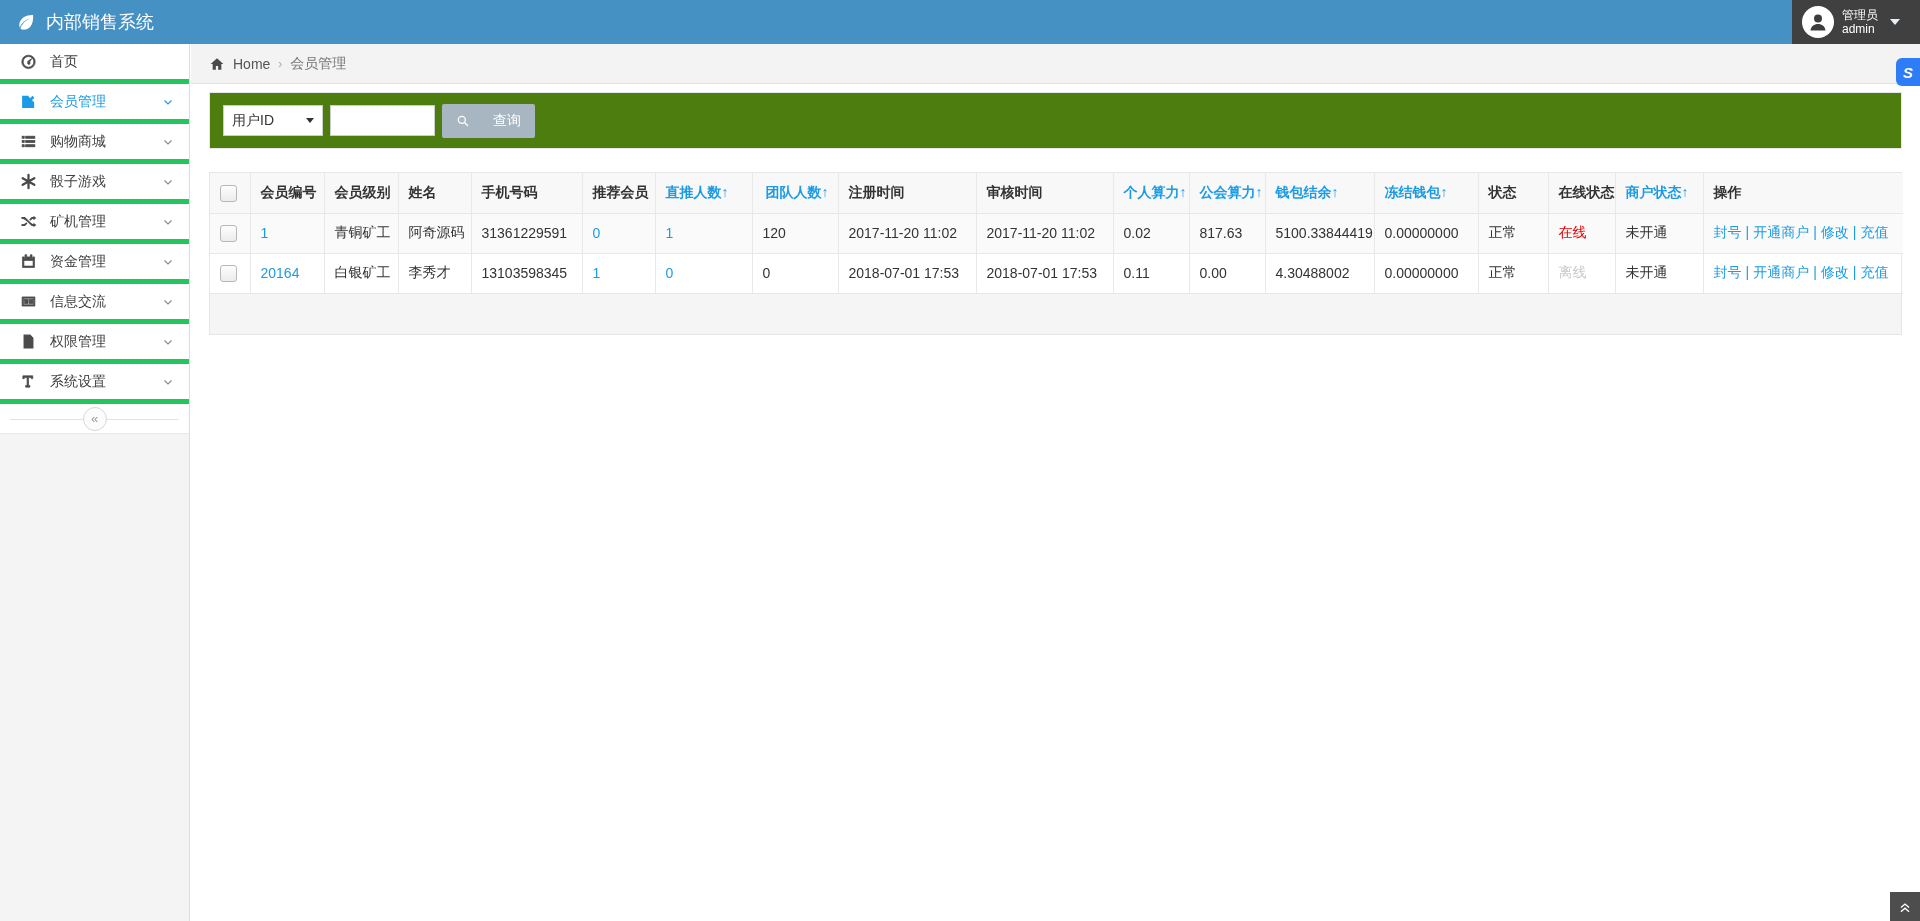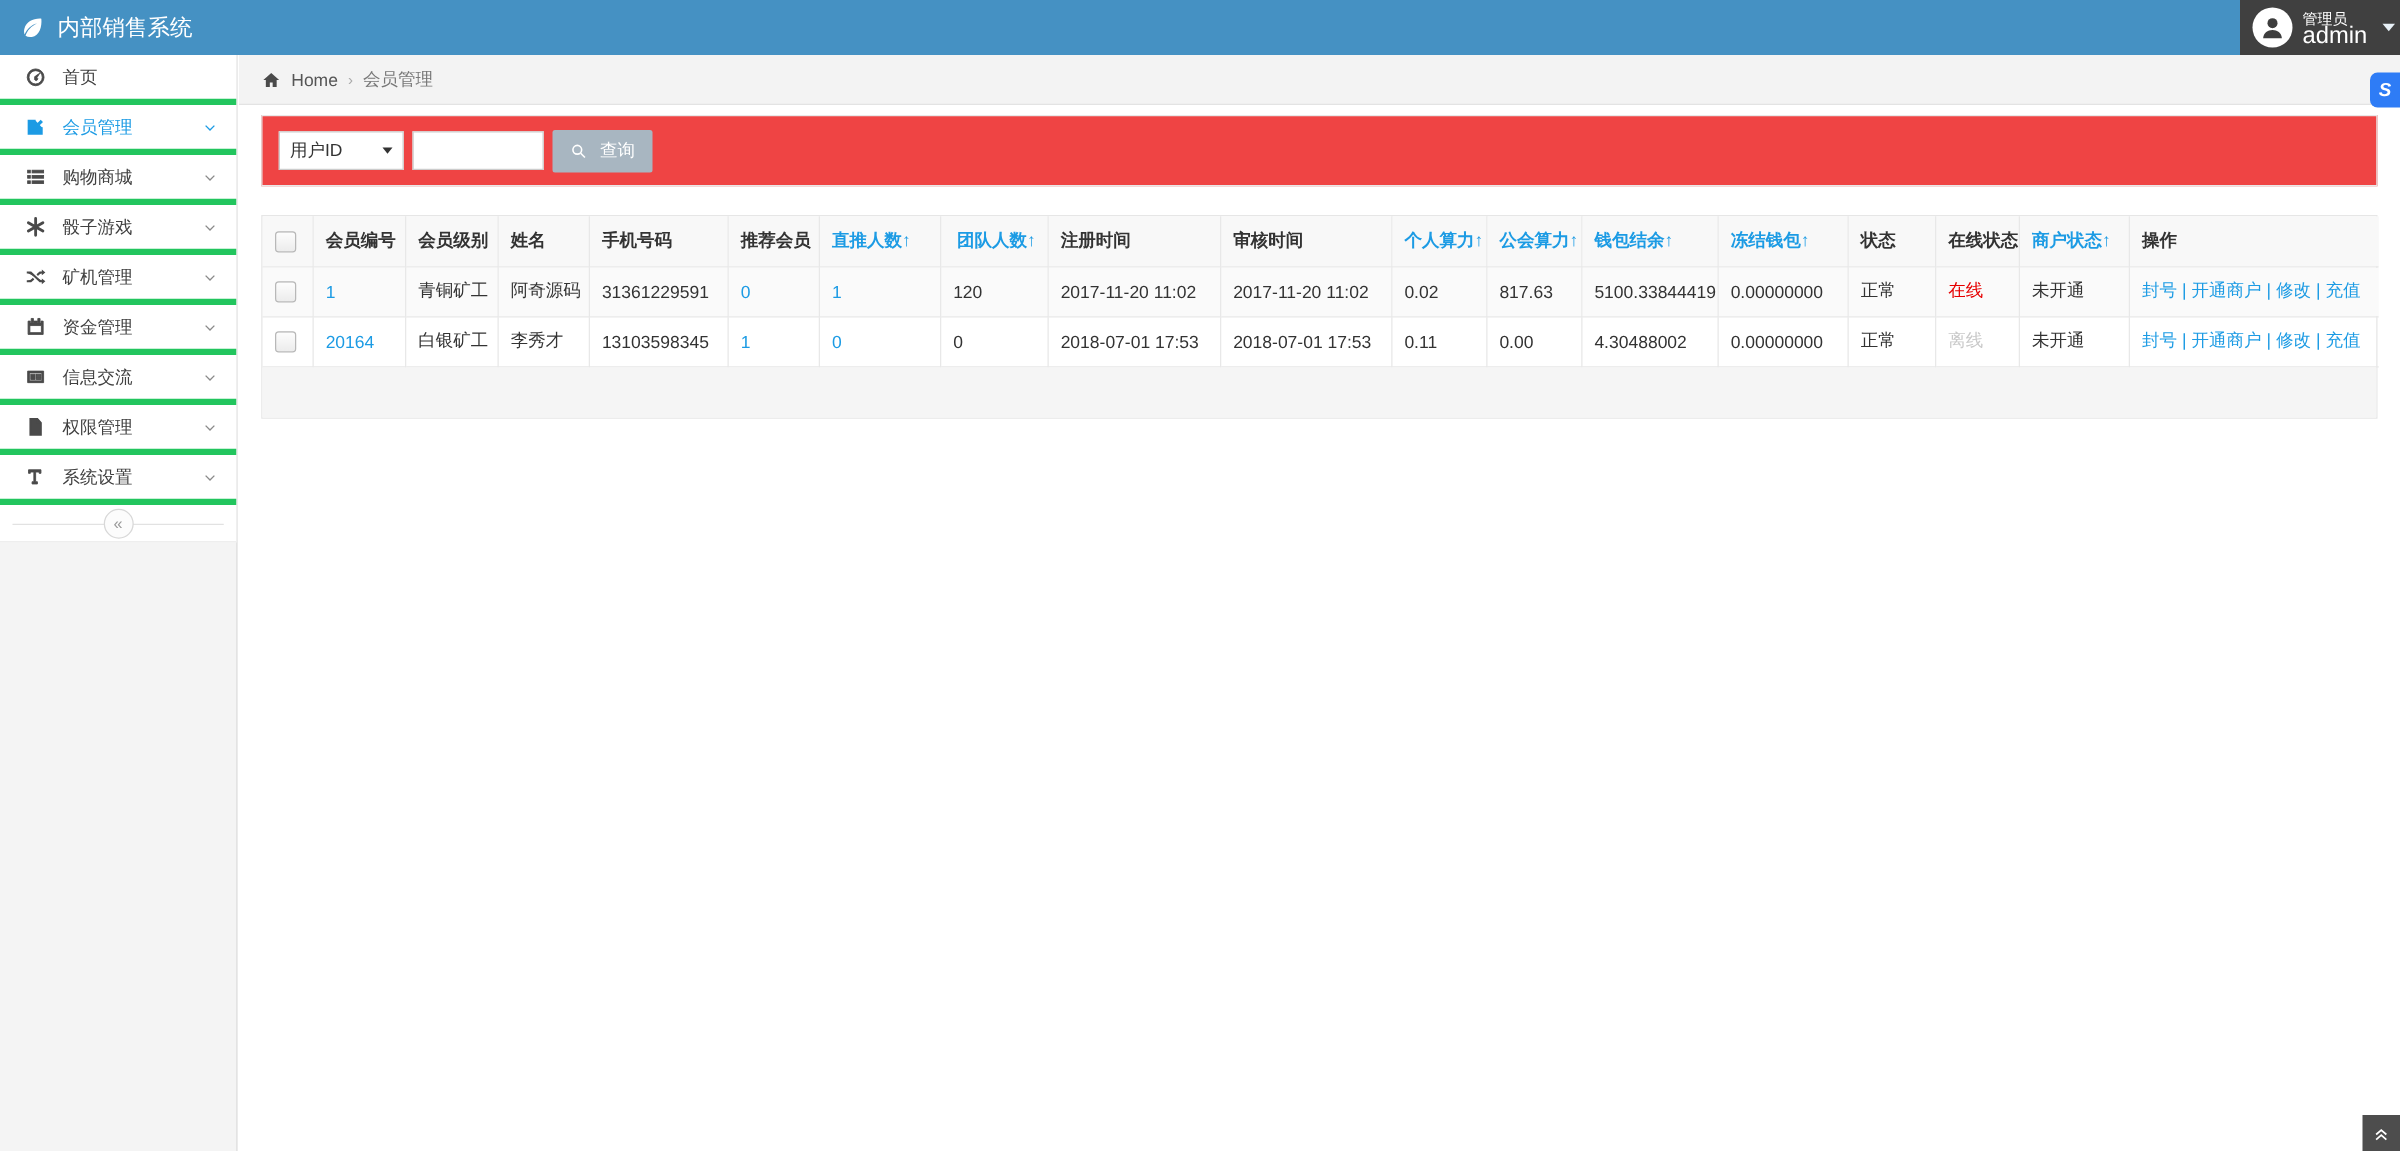--- a/index.html
+++ b/index.html
@@ -9,21 +9,21 @@
 
   
   .header { position:absolute; top:0; left:0; right:0; height:44px; background:#4591c3; display:flex; align-items:center; z-index:10; }
   .brand { display:flex; align-items:center; gap:10px; padding-left:16px; color:#fff; font-size:18px; }
   .brand svg { width:20px; height:20px; fill:#fff; }
   .user-box { margin-left:auto; height:44px; width:128px; background:#404040; display:flex; align-items:center; gap:8px; padding:0 10px; cursor:pointer; }
   .avatar { width:32px; height:32px; border-radius:50%; background:#fff; display:flex; align-items:center; justify-content:center; flex:0 0 32px; }
   .avatar svg { width:24px; height:24px; fill:#3d3d3d; }
   .user-meta { display:flex; flex-direction:column; line-height:14px; color:#fff; }
   .user-role { font-size:12px; }
-  .user-name { font-size:19px; }
+  .user-name { font-size:12px; }
   .user-caret { width:0; height:0; border-left:5px solid transparent; border-right:5px solid transparent; border-top:6px solid #e8f1f7; margin-left:4px; }
 
   
   .sidebar { position:absolute; top:44px; left:0; width:190px; bottom:0; background:#f4f4f4; border-right:1px solid #ddd; }
   .menu-wrap { background:#fff; }
   ul { list-style:none; }
   .nav-item { height:40px; display:flex; align-items:center; gap:13px; padding-left:20px; border-bottom:5px solid #22c55e; background:#fff; color:#404040; cursor:pointer; }
   .nav-item .mi { width:17px; height:17px; flex:0 0 17px; display:flex; }
   .nav-item .mi svg { width:17px; height:17px; fill:#4a4a4a; stroke:#4a4a4a; }
   .nav-item.active { color:#1c9be4; }
@@ -42,25 +42,25 @@
   
   .main { position:absolute; top:44px; left:191px; right:0; bottom:0; background:#fff; overflow:hidden; }
   .breadcrumb-bar { height:40px; background:#f3f3f3; border-bottom:1px solid #e3e3e3; display:flex; align-items:center; padding:0 18px; gap:8px; }
   .breadcrumb-bar svg { width:16px; height:16px; fill:#4a4a4a; }
   .bc-home { color:#555; cursor:pointer; }
   .bc-sep { color:#aaa; font-size:12px; }
   .bc-current { color:#777; }
 
   .content { padding:8px 18px; }
 
-  .search-panel { background:#ef4444; border:1px solid #e8e8e8; height:57px; display:flex; align-items:center; padding:0 13px; gap:7px; margin-bottom:23px; }
+  .search-panel { background:#4d7c0f; border:1px solid #e8e8e8; height:57px; display:flex; align-items:center; padding:0 13px; gap:7px; margin-bottom:23px; }
   .select-box { width:100px; height:31px; background:#fff; border:1px solid #ccc; display:flex; align-items:center; justify-content:space-between; padding:0 8px; cursor:pointer; color:#333; }
   .select-caret { width:0; height:0; border-left:4px solid transparent; border-right:4px solid transparent; border-top:5px solid #333; }
   .search-input { width:105px; height:31px; border:1px solid #ccc; background:#fff; padding:0 6px; font-size:14px; outline:none; }
-  .search-btn { height:34px; padding:0 14px; background:#a8b6c1; border:none; color:#fff; font-size:14px; display:flex; align-items:center; gap:10px; border-radius:2px; cursor:pointer; }
+  .search-btn { height:34px; padding:0 14px; background:#a8b6c1; border:none; color:#fff; font-size:14px; display:flex; align-items:center; gap:23px; border-radius:2px; cursor:pointer; }
   .search-btn svg { width:14px; height:14px; fill:none; stroke:#fff; stroke-width:2.2; }
 
   .table-panel { border:1px solid #e6e6e6; background:#fff; }
   table { width:100%; border-collapse:collapse; table-layout:fixed; }
   th, td { height:40px; padding:0 6px 0 10px; text-align:left; border-bottom:1px solid #e8e8e8; font-size:14px; overflow:hidden; white-space:nowrap; }
   th { background:#f8f8f8; font-weight:bold; color:#333; }
   th:not(:last-child), td:not(:last-child) { border-right:1px solid #e8e8e8; }
   th.sortable { color:#1c9be4; cursor:pointer; }
   tbody tr:nth-child(odd) td { background:#fafafa; }
   .chk { display:inline-block; width:17px; height:17px; border:1px solid #b8b8b8; border-radius:3px; background:linear-gradient(#fdfdfd,#ececec); vertical-align:middle; cursor:pointer; }

